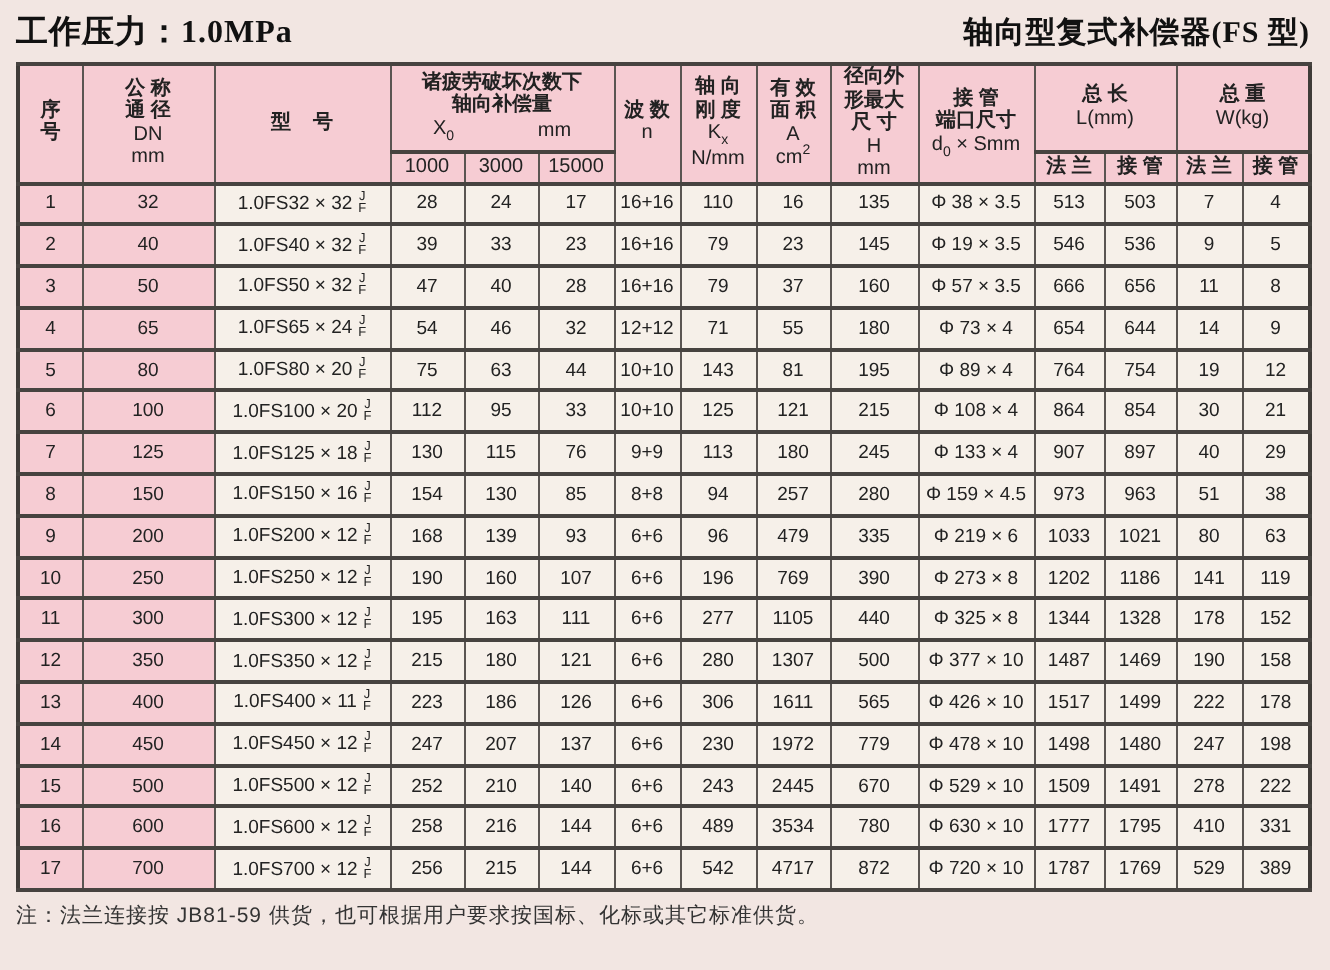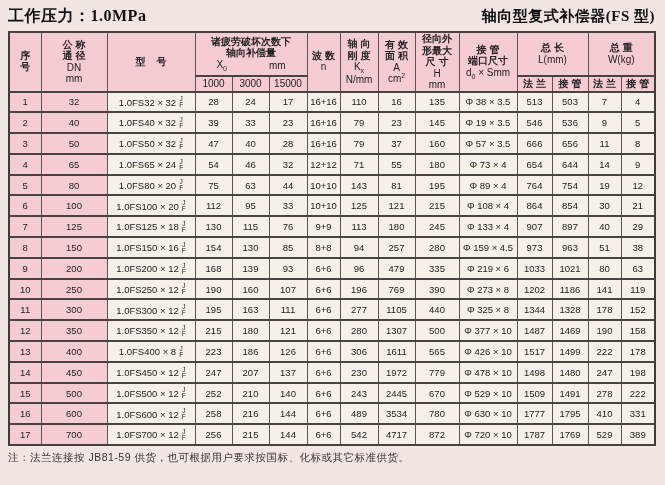--- a/index.html
+++ b/index.html
@@ -414,21 +414,21 @@
         <td>500</td>
         <td>Φ 377 × 10</td>
         <td>1487</td>
         <td>1469</td>
         <td>190</td>
         <td>158</td>
       </tr>
       <tr>
         <td class="pink">13</td>
         <td class="pink">400</td>
-        <td class="model-cell"><span class="mtxt">1.0FS400 × 8</span><span class="jf">
+        <td class="model-cell"><span class="mtxt">1.0FS400 × 11</span><span class="jf">
             <span>J</span>
             <span>F</span>
           </span></td>
         <td>223</td>
         <td>186</td>
         <td>126</td>
         <td>6+6</td>
         <td>306</td>
         <td>1611</td>
         <td>565</td>

